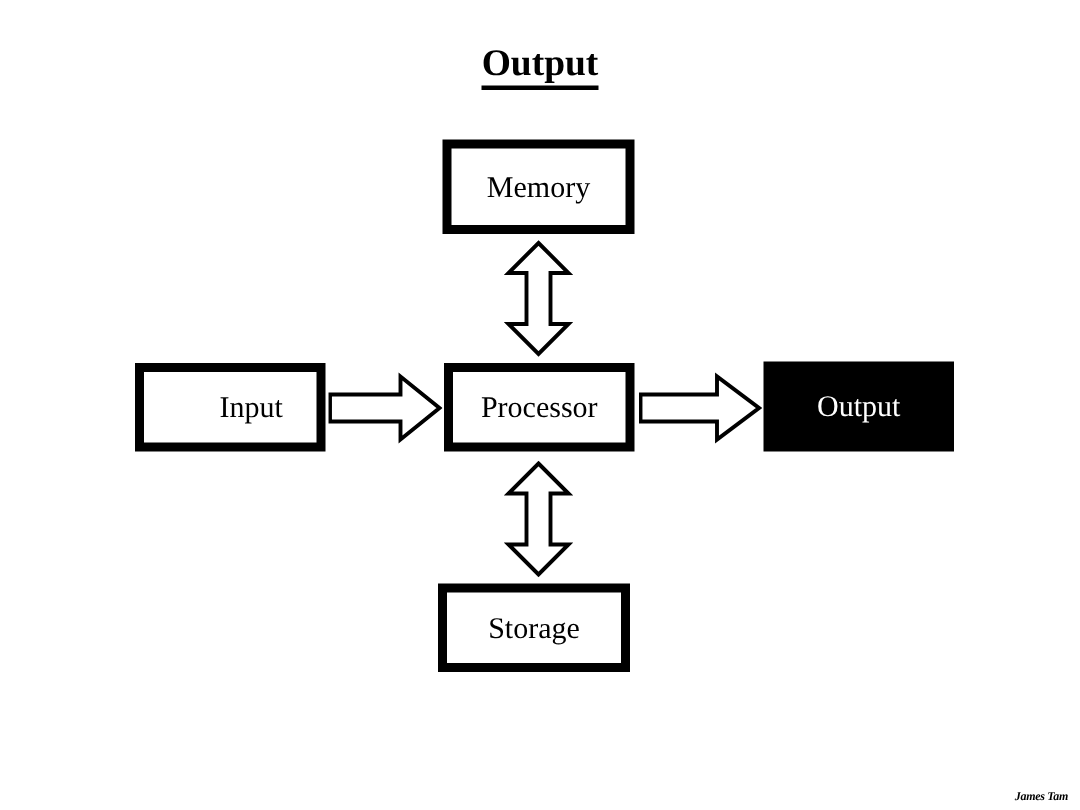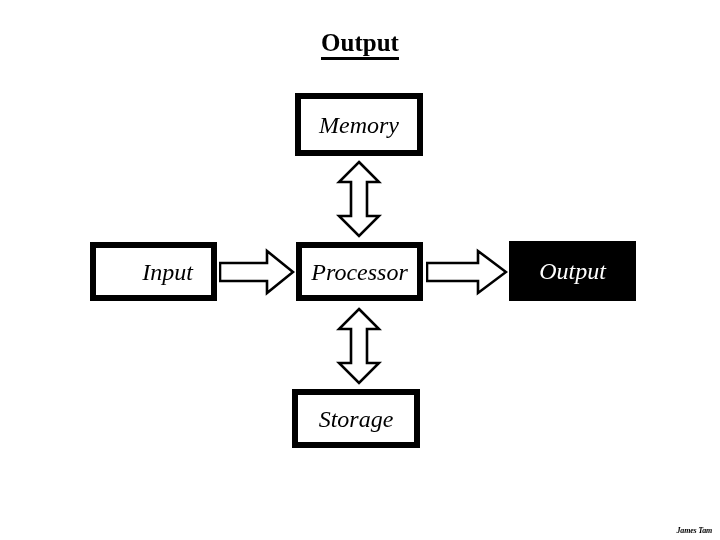--- a/index.html
+++ b/index.html
@@ -35,24 +35,23 @@
   }
 
   
   .box {
     position: absolute;
     box-sizing: border-box;
     display: flex;
     align-items: center;
     justify-content: center;
     font-family: "Liberation Serif", "DejaVu Serif", serif;
-    font-size: 24px;
+    font-size: 20px;
     color: #000000;
     line-height: 1;
-    font-style: italic;
   }
   .box.outlined {
     background: #ffffff;
     border: 6px solid #000000;
   }
   .box.filled {
     background: #000000;
     border: 0;
     color: #ffffff;
   }

